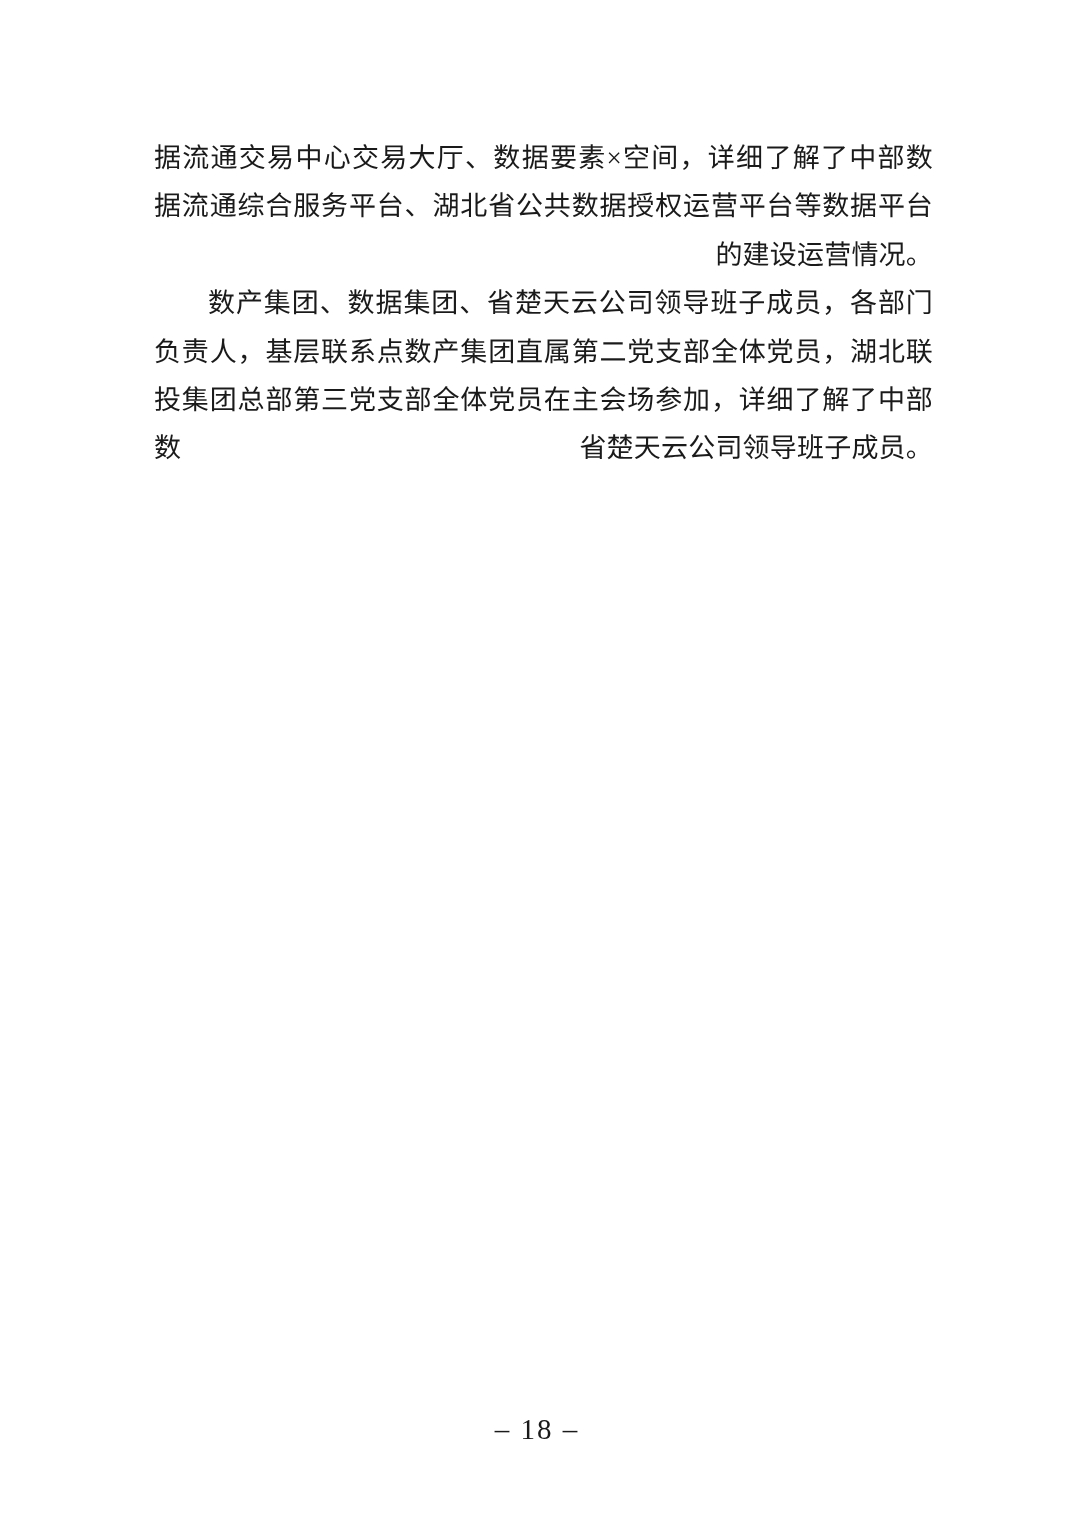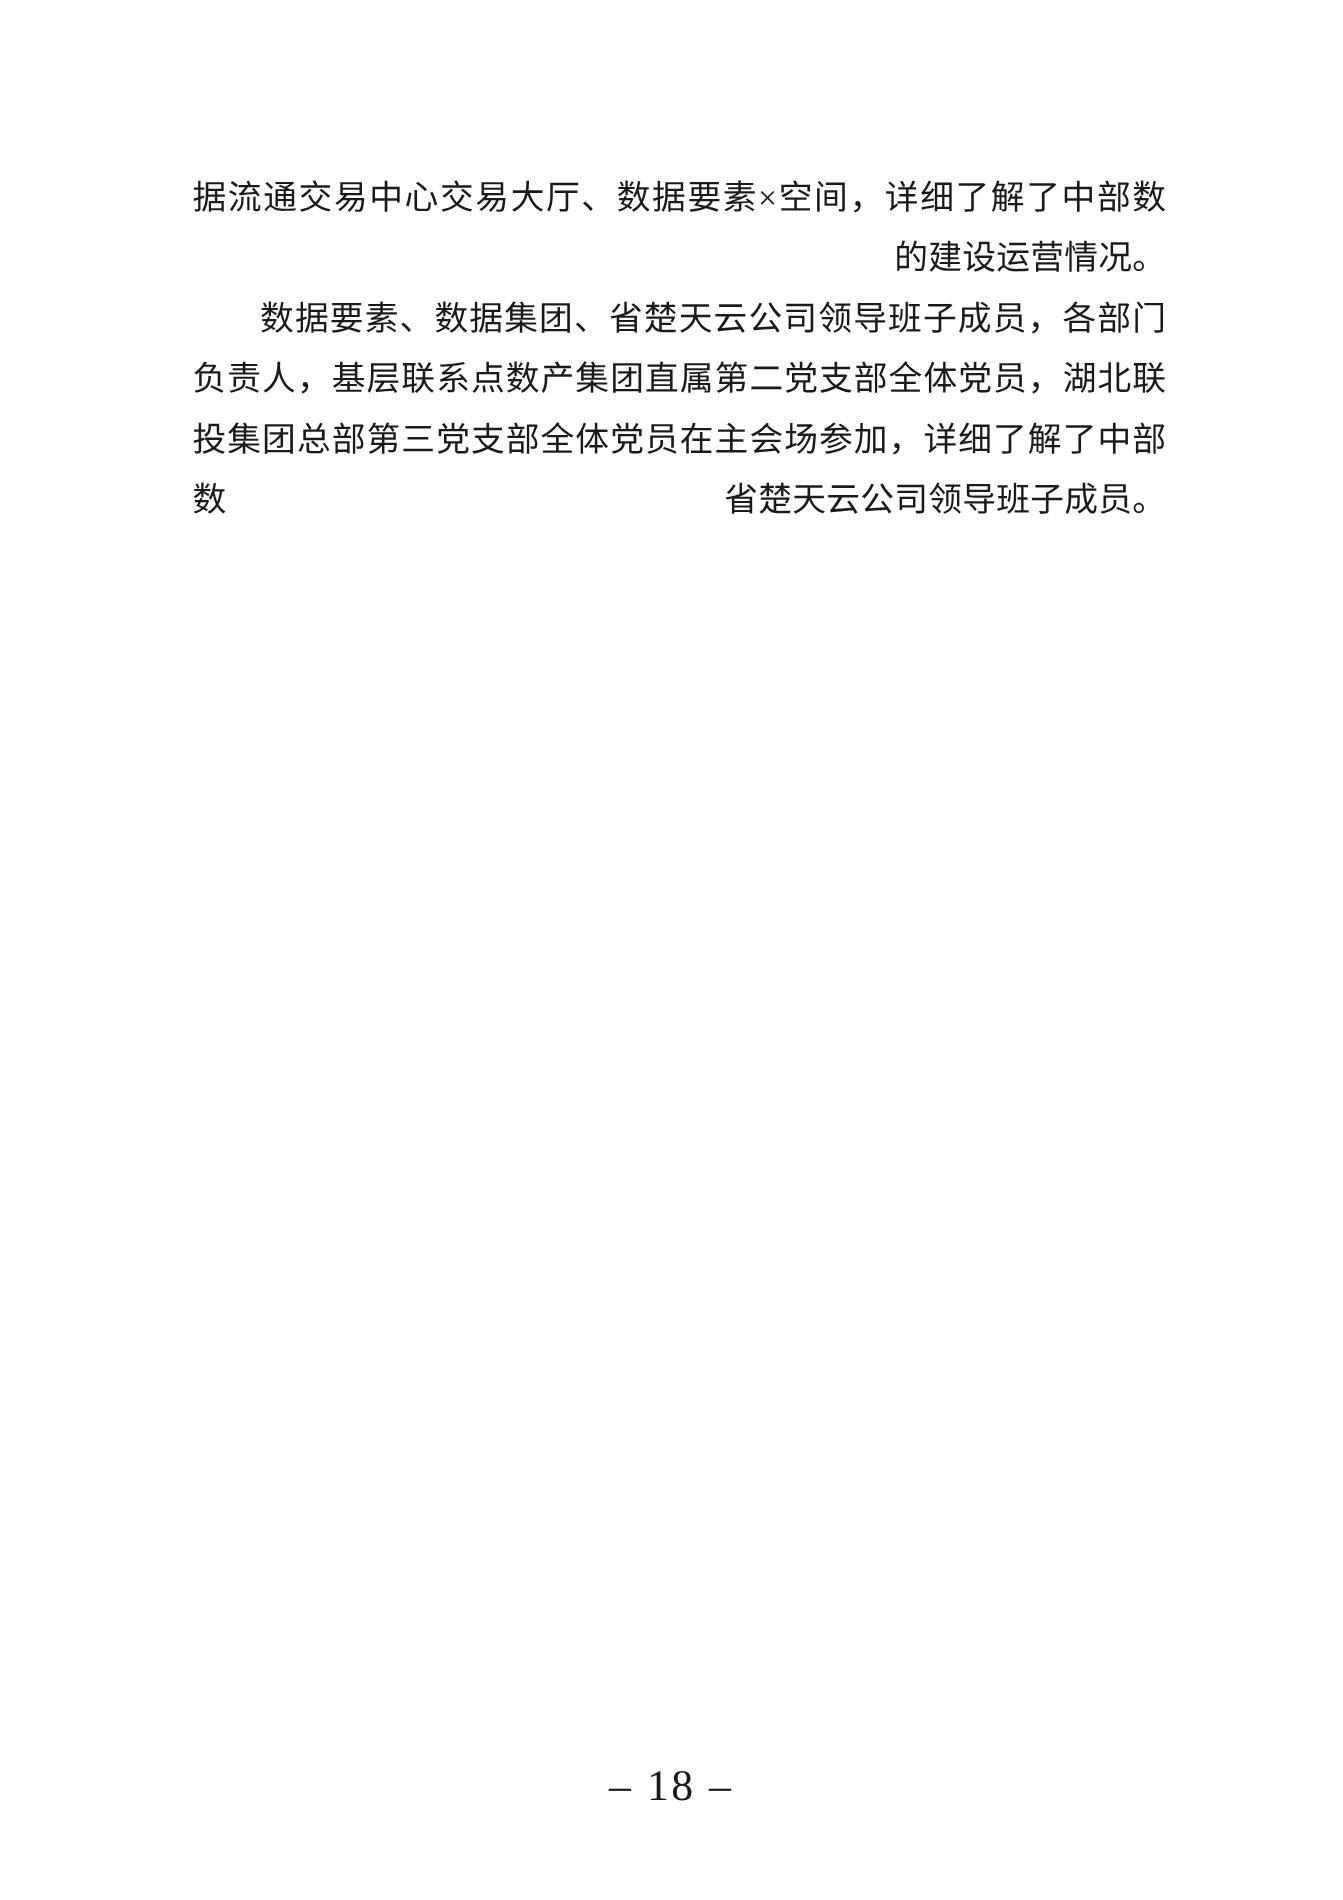--- a/index.html
+++ b/index.html
@@ -47,40 +47,41 @@
     text-indent: 2em;
   }
   .footer {
     position: absolute;
     left: 0;
     width: 1074px;
     top: 1412px;
     height: 34px;
     line-height: 34px;
     text-align: center;
-    font-size: 35px;
+    font-size: 29px;
     letter-spacing: 2px;
     color: #1a1a1a;
     font-family: "Liberation Serif", "DejaVu Serif", serif;
   }
 </style>
 </head>
 <body>
 
 <div class="page">
 
   <div class="content">
 
     <div class="paragraph">
       <p class="line justify">据流通交易中心交易大厅、数据要素×空间，详细了解了中部数</p>
+      <p class="line justify">据流通综合服务平台、湖北省公共数据授权运营平台等数据平台</p>
       <p class="line">的建设运营情况。</p>
     </div>
 
     <div class="paragraph">
-      <p class="line justify indent">数据要素、数据集团、省楚天云公司领导班子成员，各部门</p>
+      <p class="line justify indent">数产集团、数据集团、省楚天云公司领导班子成员，各部门</p>
       <p class="line justify">负责人，基层联系点数产集团直属第二党支部全体党员，湖北联</p>
       <p class="line justify">投集团总部第三党支部全体党员在主会场参加，详细了解了中部数</p>
       <p class="line">省楚天云公司领导班子成员。</p>
     </div>
 
   </div>
 
   <div class="footer">– 18 –</div>
 
 </div>

